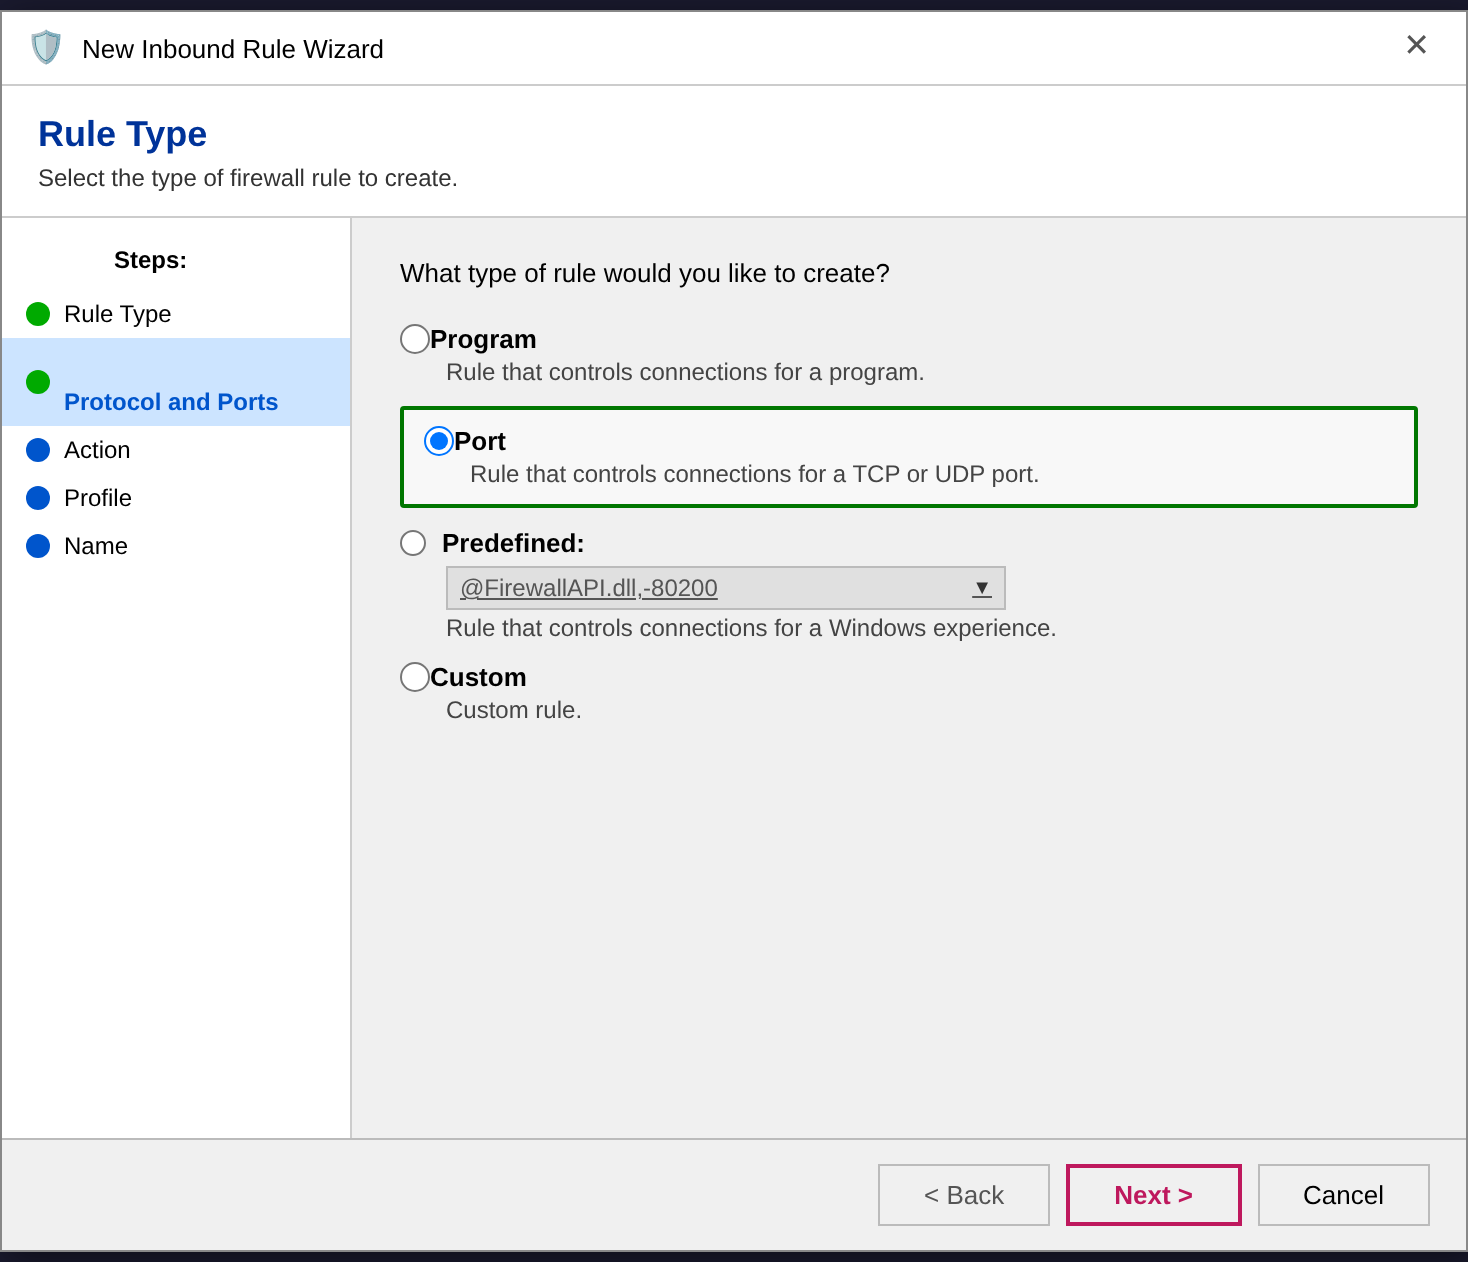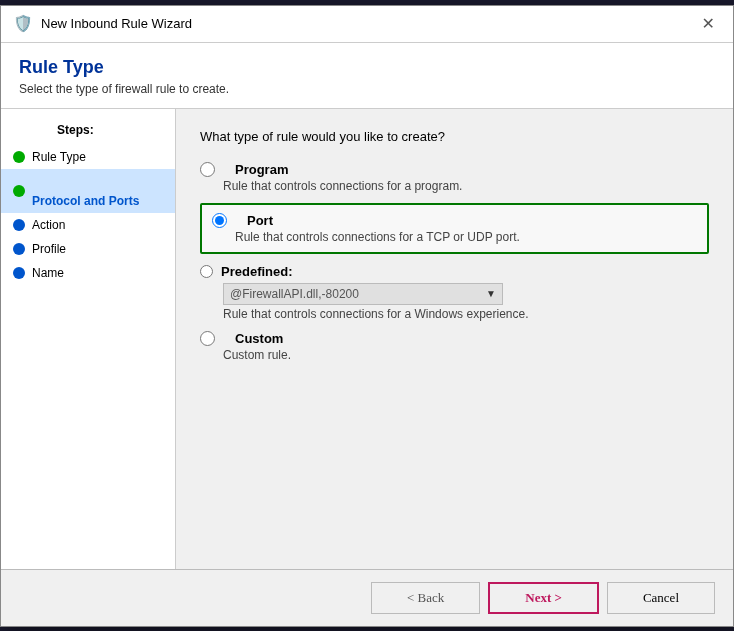--- a/index.html
+++ b/index.html
@@ -123,21 +123,21 @@
       flex-direction: column;
       gap: 10px;
     }
     .option-item {
       display: flex;
       flex-direction: column;
     }
     .option-row {
       display: flex;
       align-items: center;
-      gap: 20px;
+      gap: 0;
     }
     .option-row input[type="radio"] {
       width: 15px;
       height: 15px;
       cursor: pointer;
       flex-shrink: 0;
     }
     .option-label {
       font-size: 13px;
       font-weight: 600;
@@ -166,41 +166,41 @@
       align-items: center;
       justify-content: space-between;
       margin-left: 23px;
       margin-top: 4px;
       background: #e0e0e0;
       border: 1px solid #bbb;
       padding: 3px 6px;
       width: 280px;
       font-size: 12px;
       color: #555;
+      text-decoration: underline;
     }
     .predefined-select-arrow {
       font-size: 10px;
       color: #333;
     }
     .footer {
       background: #f0f0f0;
       border-top: 1px solid #bbb;
       padding: 12px 18px;
       display: flex;
       justify-content: flex-end;
       gap: 8px;
     }
     .btn {
-      padding: 6px 35px;
+      padding: 6px 22px;
       font-size: 13px;
       cursor: pointer;
       border: 1px solid #bbb;
       background: #f0f0f0;
       color: #000;
-      font-family: Liberation Serif, serif;
     }
     .btn-next {
       background: #f0f0f0;
       border: 2px solid #be185d;
       font-weight: 600;
       color: #be185d;
     }
     .btn-back {
       color: #555;
     }

